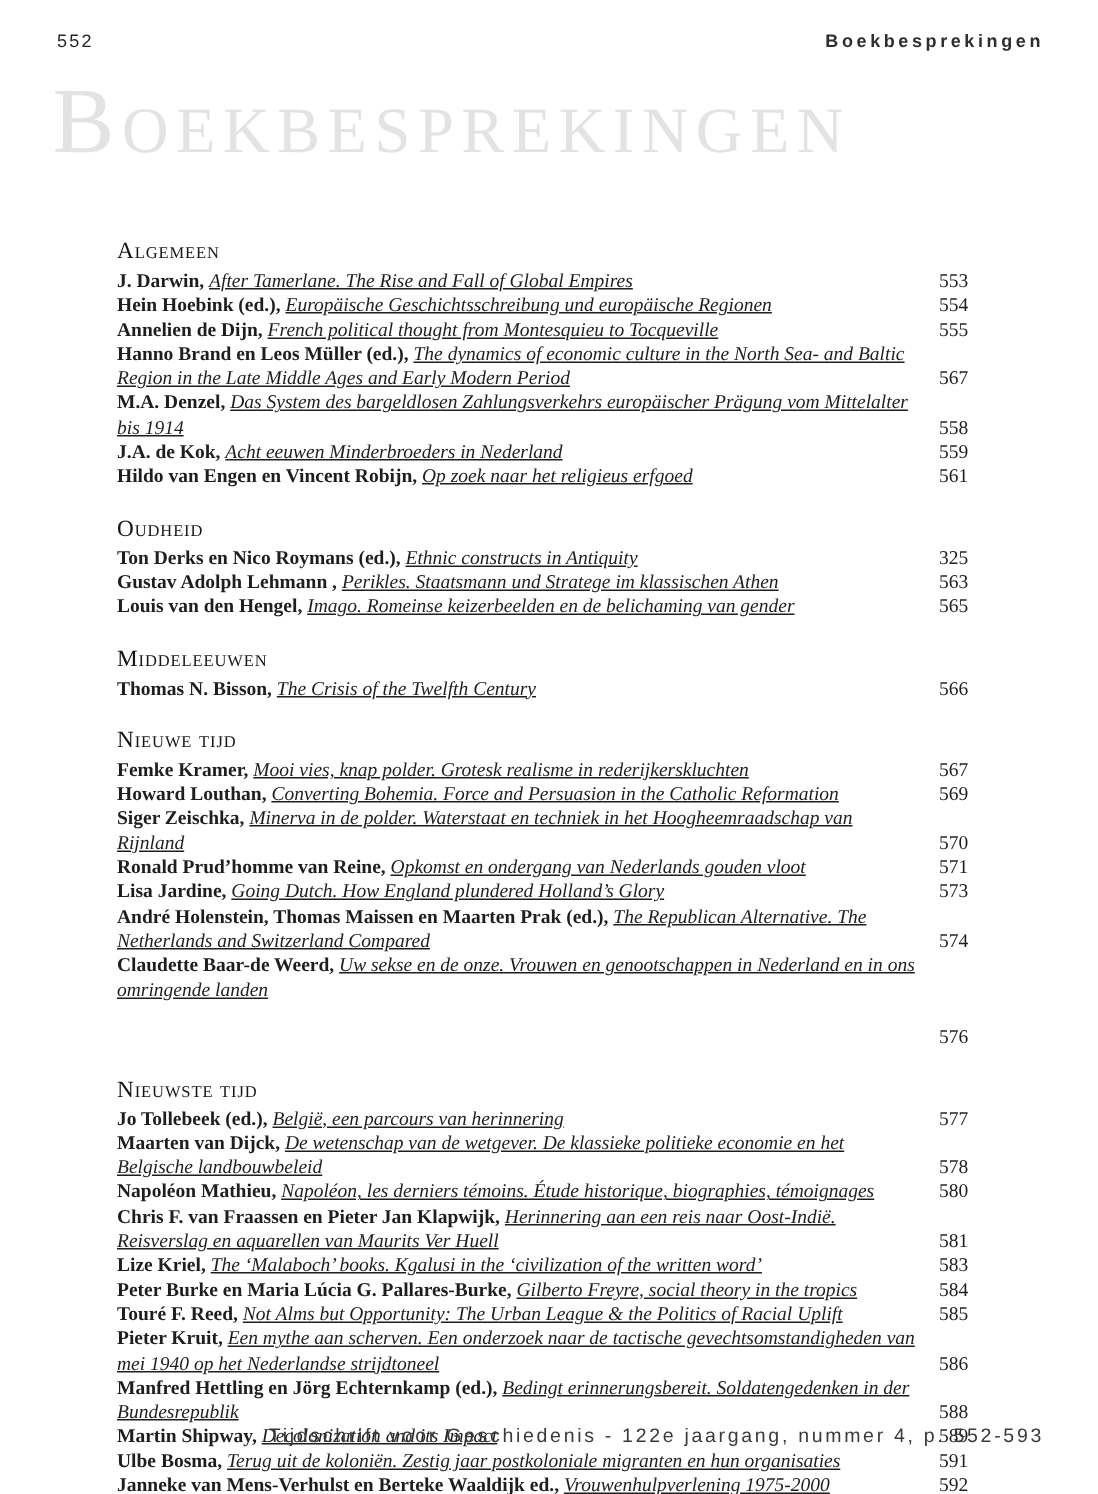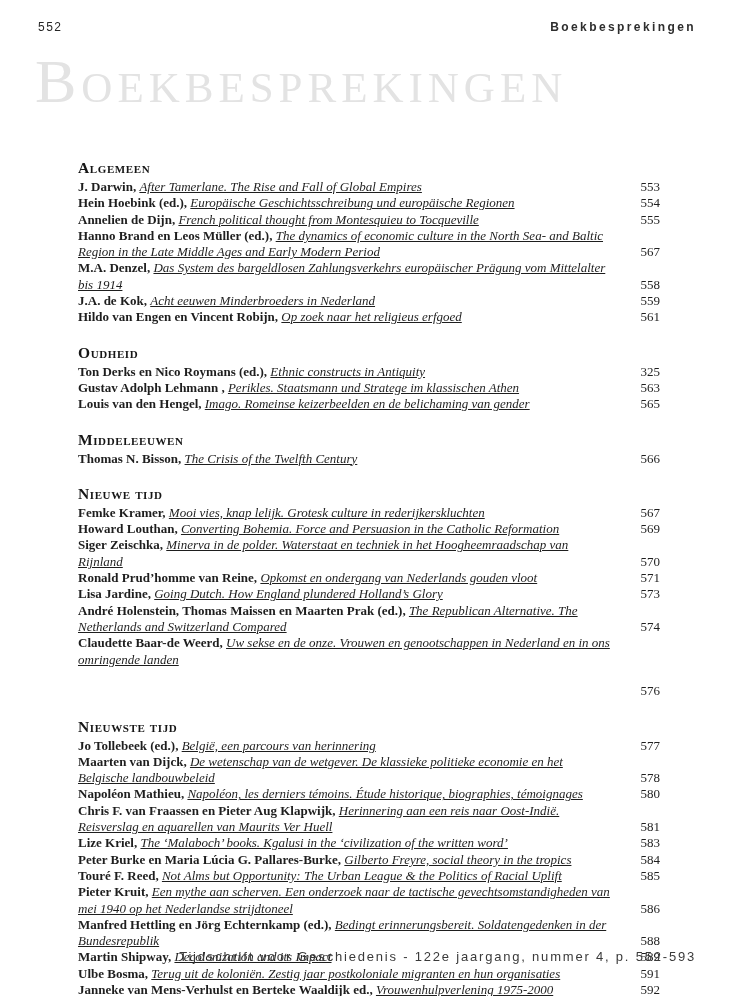--- a/index.html
+++ b/index.html
@@ -45,36 +45,35 @@
     top: 158px;
     left: 78px;
     right: 72px; 
   }
   .section { margin-top: 17px; }
   .section:first-child { margin-top: 0; }
   .section-heading {
     margin: 0 0 1px 0;
     font-size: 15.5px;
     line-height: 20px;
-    font-weight: bold;
+    font-weight: normal;
     font-variant: small-caps;
     letter-spacing: 0.6px;
     color: #161616;
   }
   .entry {
     display: flex;
     font-size: 13px;
     line-height: 16.3px;
   }
   .entry-text { flex: 1; padding-right: 12px; }
   .entry-author { font-style: normal; font-weight: bold; }
   .entry-title { font-style: italic; text-decoration: underline; }
   .page-ref {
     width: 34px;
-    text-align: right;
     align-self: flex-end;
     font-style: normal;
   }
   .entry.page-first .page-ref { align-self: flex-start; margin-top: 48px; }
   
   .footer {
     position: absolute;
     right: 36px;
     bottom: 32px;
     font-family: "Liberation Sans", sans-serif;
@@ -146,21 +145,21 @@
       <section class="section">
         <h2 class="section-heading">Middeleeuwen</h2>
         <div class="entry">
           <span class="entry-text"><span class="entry-author">Thomas N. Bisson, </span><span class="entry-title">The Crisis of the Twelfth Century</span></span>
           <span class="page-ref">566</span>
         </div>
       </section>
       <section class="section">
         <h2 class="section-heading">Nieuwe tijd</h2>
         <div class="entry">
-          <span class="entry-text"><span class="entry-author">Femke Kramer, </span><span class="entry-title">Mooi vies, knap lelijk. Grotesk culture in rederijkerskluchten</span></span>
+          <span class="entry-text"><span class="entry-author">Femke Kramer, </span><span class="entry-title">Mooi vies, knap polder. Grotesk realisme in rederijkerskluchten</span></span>
           <span class="page-ref">567</span>
         </div>
         <div class="entry">
           <span class="entry-text"><span class="entry-author">Howard Louthan, </span><span class="entry-title">Converting Bohemia. Force and Persuasion in the Catholic Reformation</span></span>
           <span class="page-ref">569</span>
         </div>
         <div class="entry">
           <span class="entry-text"><span class="entry-author">Siger Zeischka, </span><span class="entry-title">Minerva in de polder. Waterstaat en techniek in het Hoogheemraadschap van Rijnland</span></span>
           <span class="page-ref">570</span>
         </div>
@@ -189,21 +188,21 @@
         </div>
         <div class="entry">
           <span class="entry-text"><span class="entry-author">Maarten van Dijck, </span><span class="entry-title">De wetenschap van de wetgever. De klassieke politieke economie en het Belgische landbouwbeleid</span></span>
           <span class="page-ref">578</span>
         </div>
         <div class="entry">
           <span class="entry-text"><span class="entry-author">Napoléon Mathieu, </span><span class="entry-title">Napoléon, les derniers témoins. Étude historique, biographies, témoignages</span></span>
           <span class="page-ref">580</span>
         </div>
         <div class="entry">
-          <span class="entry-text"><span class="entry-author">Chris F. van Fraassen en Pieter Aug Klapwijk, </span><span class="entry-title">Herinnering aan een reis naar Oost-Indië. Reisverslag en aquarellen van Maurits Ver Huell</span></span>
+          <span class="entry-text"><span class="entry-author">Chris F. van Fraassen en Pieter Jan Klapwijk, </span><span class="entry-title">Herinnering aan een reis naar Oost-Indië. Reisverslag en aquarellen van Maurits Ver Huell</span></span>
           <span class="page-ref">581</span>
         </div>
         <div class="entry">
           <span class="entry-text"><span class="entry-author">Lize Kriel, </span><span class="entry-title">The ‘Malaboch’ books. Kgalusi in the ‘civilization of the written word’</span></span>
           <span class="page-ref">583</span>
         </div>
         <div class="entry">
           <span class="entry-text"><span class="entry-author">Peter Burke en Maria Lúcia G. Pallares-Burke, </span><span class="entry-title">Gilberto Freyre, social theory in the tropics</span></span>
           <span class="page-ref">584</span>
         </div>

